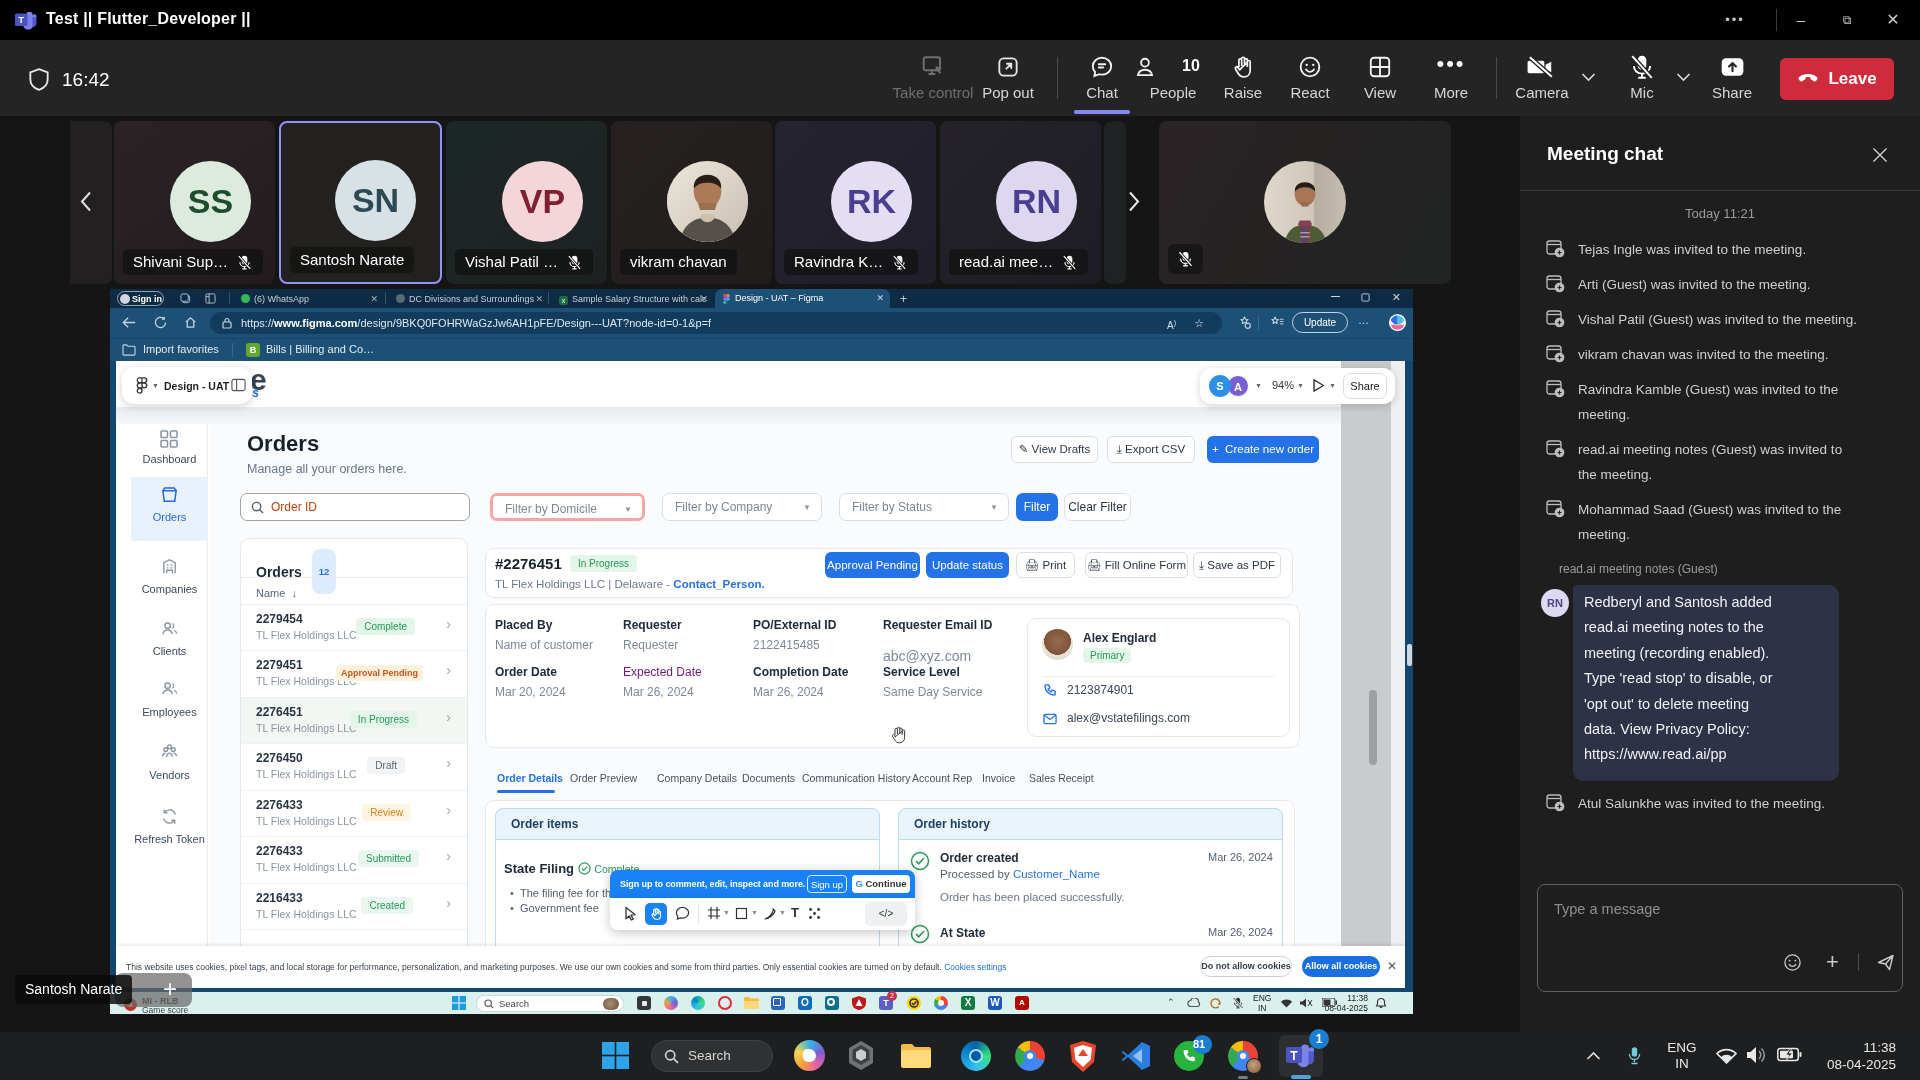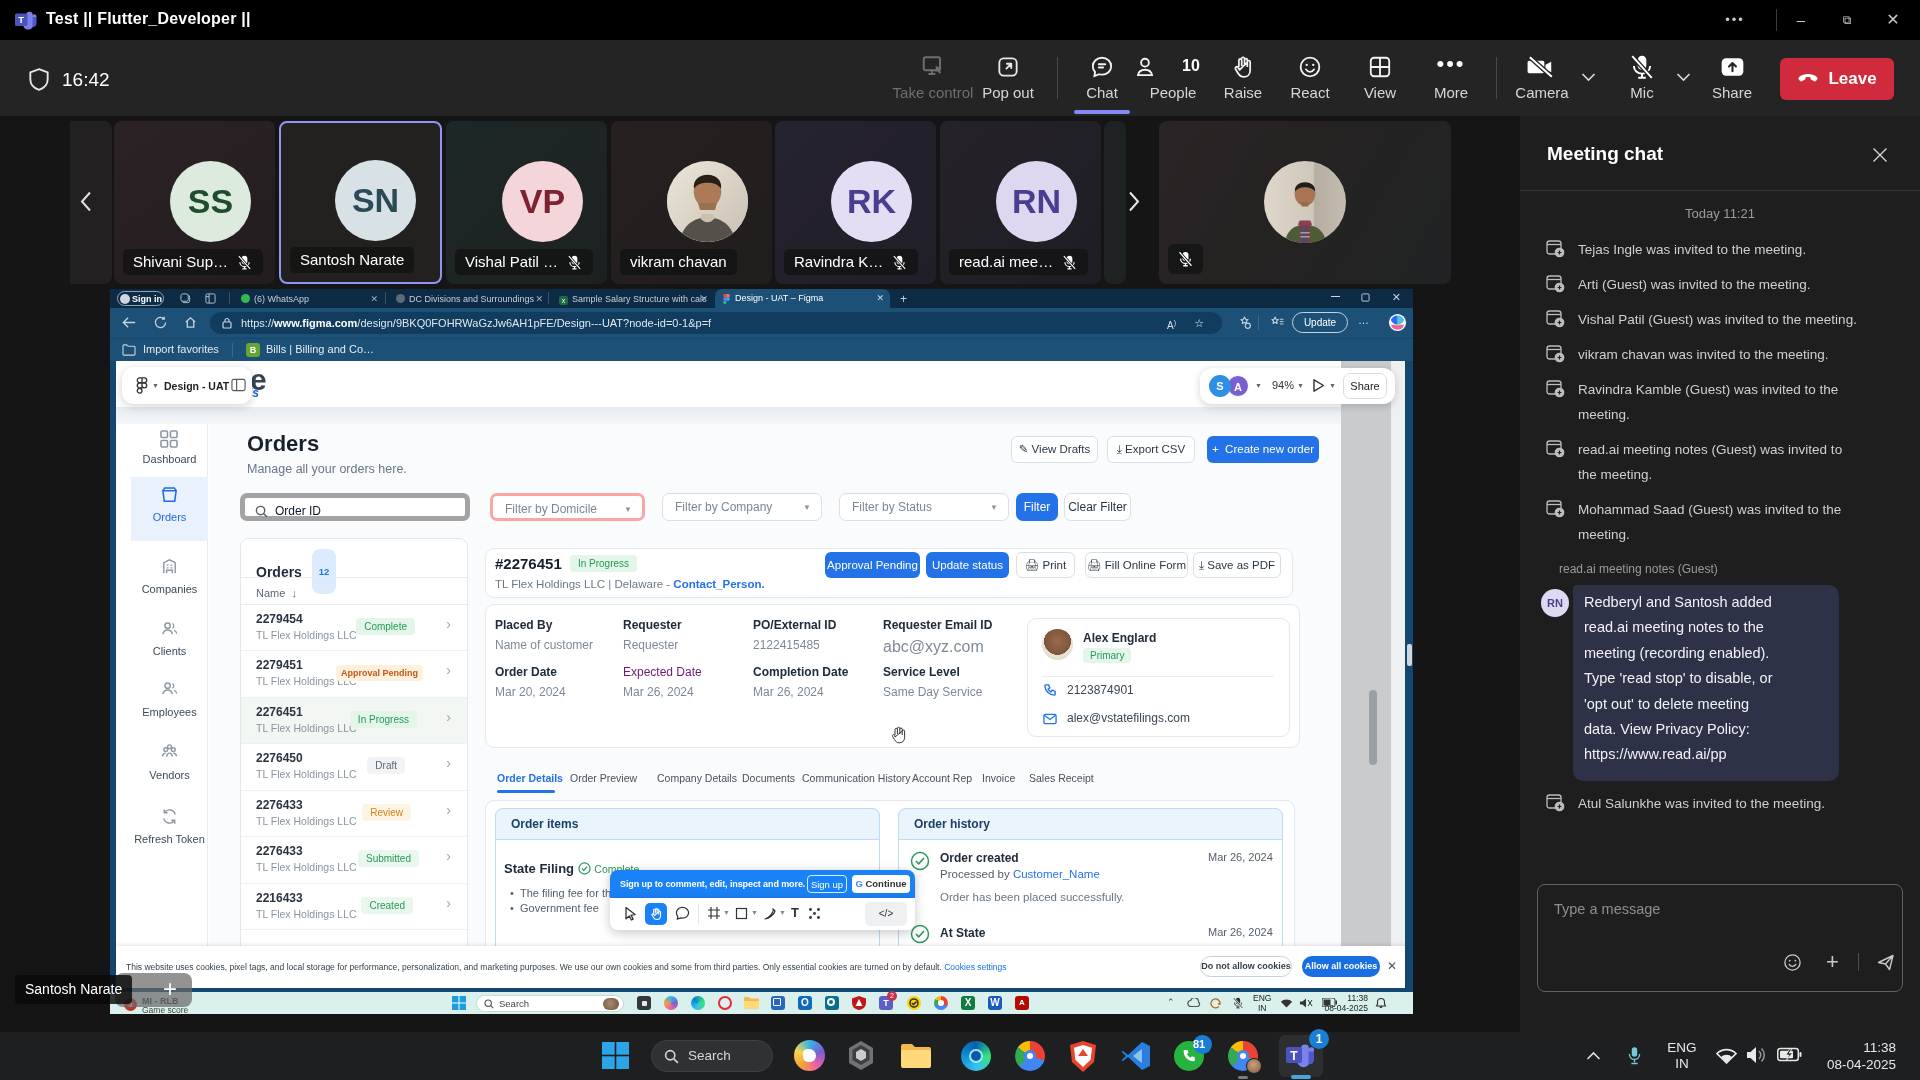--- a/index.html
+++ b/index.html
@@ -430,21 +430,21 @@
 
       <div class="abs" style="left:99px;top:63px;width:1132px;height:564px;background:#fafbfc;"></div>
 
       <div class="abs" style="left:137px;top:70px;font-size:22px;font-weight:700;color:#17212e;">Orders</div>
       <div class="abs" style="left:137px;top:101px;font-size:12.5px;color:#68758a;">Manage all your orders here.</div>
 
       <div class="abs" style="left:901px;top:75px;width:87px;height:27px;background:#fff;border:1px solid #d8dfe6;border-radius:6px;font-size:11.5px;color:#2b3644;text-align:center;line-height:25px;">✎ View Drafts</div>
       <div class="abs" style="left:997px;top:75px;width:88px;height:27px;background:#fff;border:1px solid #d8dfe6;border-radius:6px;font-size:11.5px;color:#2b3644;text-align:center;line-height:25px;">⤓ Export CSV</div>
       <div class="abs" style="left:1097px;top:75px;width:112px;height:27px;background:#2472e8;border-radius:6px;font-size:11.5px;color:#fff;text-align:center;line-height:27px;">+ &nbsp;Create new order</div>
 
-      <div class="abs" style="left:130px;top:132px;width:230px;height:28px;background:#fff;border:5px solid #a3a3a3;border-radius:7px;font-size:12px;color:#0f172a;line-height:26px;"><span style="margin-left:30px;">Order ID</span>
+      <div class="abs" style="left:130px;top:132px;width:230px;height:28px;background:#fff;border:1px solid #a3a3a3;border-radius:7px;font-size:12px;color:#c2410c;line-height:26px;"><span style="margin-left:30px;">Order ID</span>
         <svg style="position:absolute;left:10px;top:7px" width="13" height="13" viewBox="0 0 14 14" fill="none" stroke="#55606d" stroke-width="1.5">
             <circle cx="6" cy="6" r="4.5"></circle>
             <path d="M9.5 9.5L13 13"></path>
           </svg>
       </div>
       <div class="abs" style="left:380px;top:132px;width:155px;height:28px;background:#fff;border:3px solid #fca5a5;border-radius:7px;font-size:12px;color:#7c8796;line-height:26px;"><span style="margin-left:12px;">Filter by Domicile</span><span style="position:absolute;right:10px;top:1px;color:#8a96a3;font-size:8px;">▼</span></div>
       <div class="abs" style="left:552px;top:132px;width:160px;height:28px;background:#fff;border:1px solid #d8dfe6;border-radius:7px;font-size:12px;color:#7c8796;line-height:26px;"><span style="margin-left:12px;">Filter by Company</span><span style="position:absolute;right:10px;top:1px;color:#8a96a3;font-size:8px;">▼</span></div>
       <div class="abs" style="left:729px;top:132px;width:170px;height:28px;background:#fff;border:1px solid #d8dfe6;border-radius:7px;font-size:12px;color:#7c8796;line-height:26px;"><span style="margin-left:12px;">Filter by Status</span><span style="position:absolute;right:10px;top:1px;color:#8a96a3;font-size:8px;">▼</span></div>
       <div class="abs" style="left:906px;top:132px;width:42px;height:28px;background:#2472e8;border-radius:7px;font-size:12px;color:#fff;text-align:center;line-height:28px;">Filter</div>
       <div class="abs" style="left:954px;top:132px;width:67px;height:28px;background:#fff;border:1px solid #d8dfe6;border-radius:7px;font-size:12px;color:#2b3644;text-align:center;line-height:26px;">Clear Filter</div>
@@ -514,21 +514,21 @@
       <div class="abs" style="left:1083px;top:191px;width:88px;height:26px;background:#fff;border:1px solid #d8dfe6;border-radius:6px;color:#2b3644;font-size:11.5px;text-align:center;line-height:24px;">⤓ Save as PDF</div>
 
       <div class="abs" style="left:375px;top:243px;width:815px;height:144px;background:#fff;border:1px solid #e3e8ee;border-radius:9px;"></div>
       <div class="abs" style="left:385px;top:257px;font-size:12px;font-weight:700;color:#202c3a;">Placed By</div>
       <div class="abs" style="left:385px;top:277px;font-size:12px;color:#7e8998;">Name of customer</div>
       <div class="abs" style="left:513px;top:257px;font-size:12px;font-weight:700;color:#202c3a;">Requester</div>
       <div class="abs" style="left:513px;top:277px;font-size:12px;color:#7e8998;">Requester</div>
       <div class="abs" style="left:643px;top:257px;font-size:12px;font-weight:700;color:#202c3a;">PO/External ID</div>
       <div class="abs" style="left:643px;top:277px;font-size:12px;color:#7e8998;">2122415485</div>
       <div class="abs" style="left:773px;top:257px;font-size:12px;font-weight:700;color:#202c3a;">Requester Email ID</div>
-      <div class="abs" style="left:773px;top:277px;font-size:16px;color:#7e8998;">abc@xyz.com</div>
+      <div class="abs" style="left:773px;top:287px;font-size:14px;color:#7e8998;">abc@xyz.com</div>
       <div class="abs" style="left:385px;top:304px;font-size:12px;font-weight:700;color:#202c3a;">Order Date</div>
       <div class="abs" style="left:385px;top:324px;font-size:12px;color:#7e8998;">Mar 20, 2024</div>
       <div class="abs" style="left:513px;top:304px;font-size:12px;font-weight:400;color:#701a75;">Expected Date</div>
       <div class="abs" style="left:513px;top:324px;font-size:12px;color:#7e8998;">Mar 26, 2024</div>
       <div class="abs" style="left:643px;top:304px;font-size:12px;font-weight:700;color:#202c3a;">Completion Date</div>
       <div class="abs" style="left:643px;top:324px;font-size:12px;color:#7e8998;">Mar 26, 2024</div>
       <div class="abs" style="left:773px;top:304px;font-size:12px;font-weight:700;color:#202c3a;">Service Level</div>
       <div class="abs" style="left:773px;top:324px;font-size:12px;color:#7e8998;">Same Day Service</div>
 
       <div class="abs" style="left:917px;top:257px;width:263px;height:119px;background:#fff;border:1px solid #e3e8ee;border-radius:9px;"></div>

